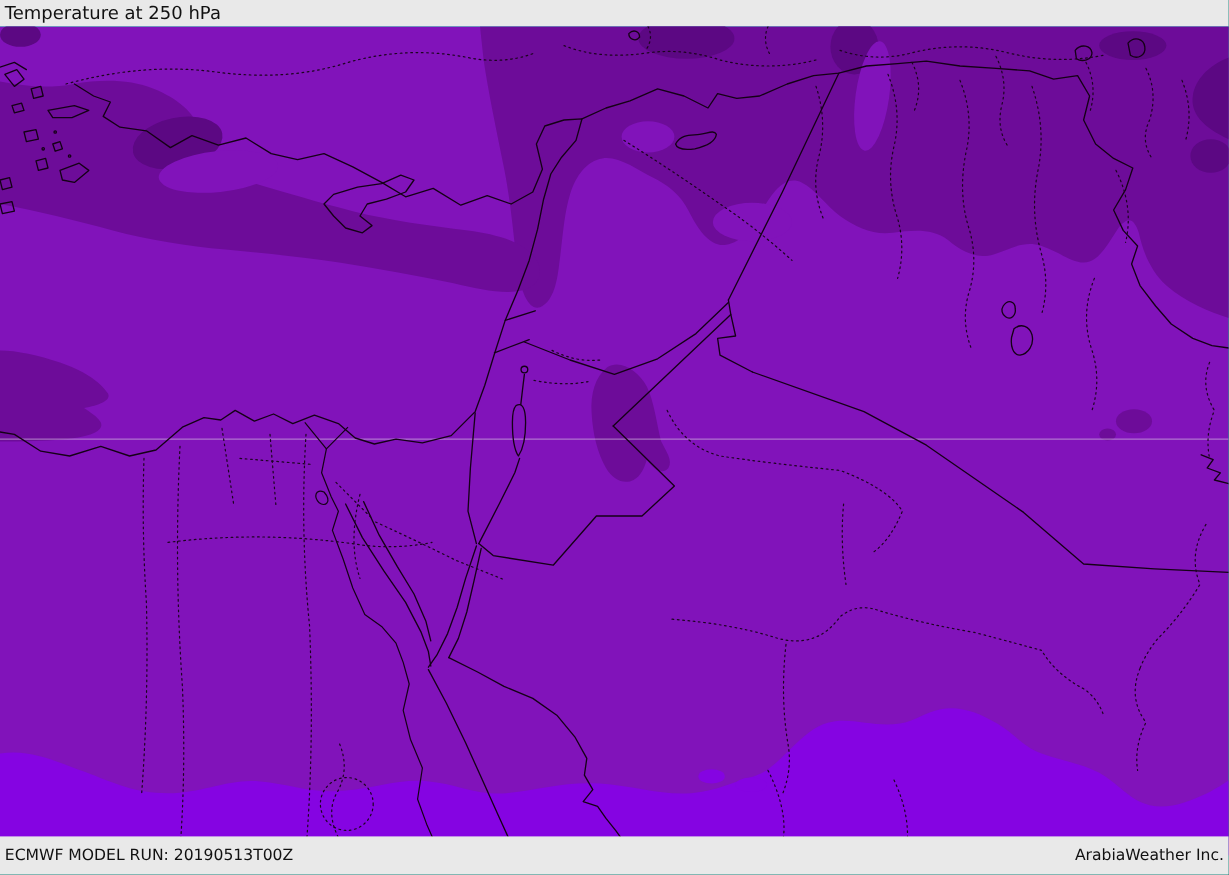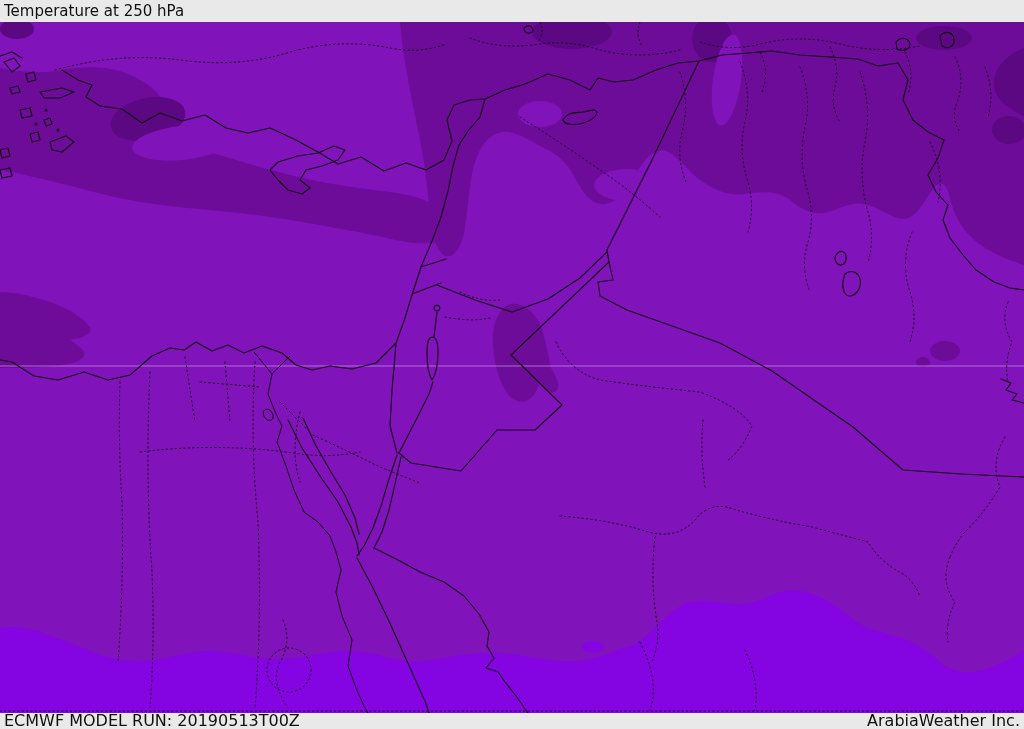--- a/index.html
+++ b/index.html
@@ -1,21 +1,21 @@
 <!DOCTYPE html>
 <html><head>
 <meta charset="utf-8">
 <style>
   html,body{margin:0;padding:0;background:#555;}
   .screen{position:relative;width:1024px;height:729px;overflow:hidden;
           font-family:"DejaVu Sans","Liberation Sans",sans-serif;background:#14b8a6;}
   .bar{position:absolute;left:0;width:1024px;background:#E9E9E9;color:#111;
        display:flex;justify-content:space-between;align-items:center;box-sizing:border-box;}
   .bar.top{top:0;height:22px;font-size:15px;padding:0 4px;}
-  .bar.bottom{bottom:0;height:16px;font-size:16px;padding:0 4px;}
+  .bar.bottom{bottom:0;height:32px;font-size:13px;padding:0 4px;}
   .bar span{white-space:nowrap;line-height:1;}
   .mapwrap{position:absolute;top:22px;left:0;width:1024px;height:691px;}
   svg{display:block;}
   .solidline{fill:none;stroke-width:1.1;stroke-linejoin:round;stroke-linecap:round;}
   .thinline{fill:none;stroke-width:1;stroke-linejoin:round;}
   .dotline{fill:none;stroke-width:1;stroke-dasharray:1.4 3;stroke-linecap:round;}
   .latline{stroke:rgba(215,195,228,0.55);stroke-width:1;}
 </style>
 </head>
 <body>

